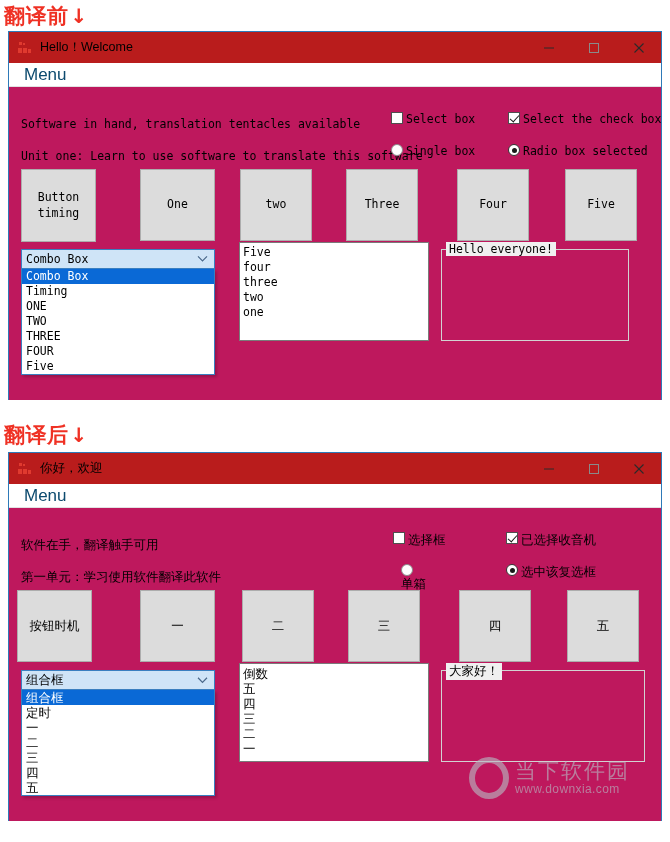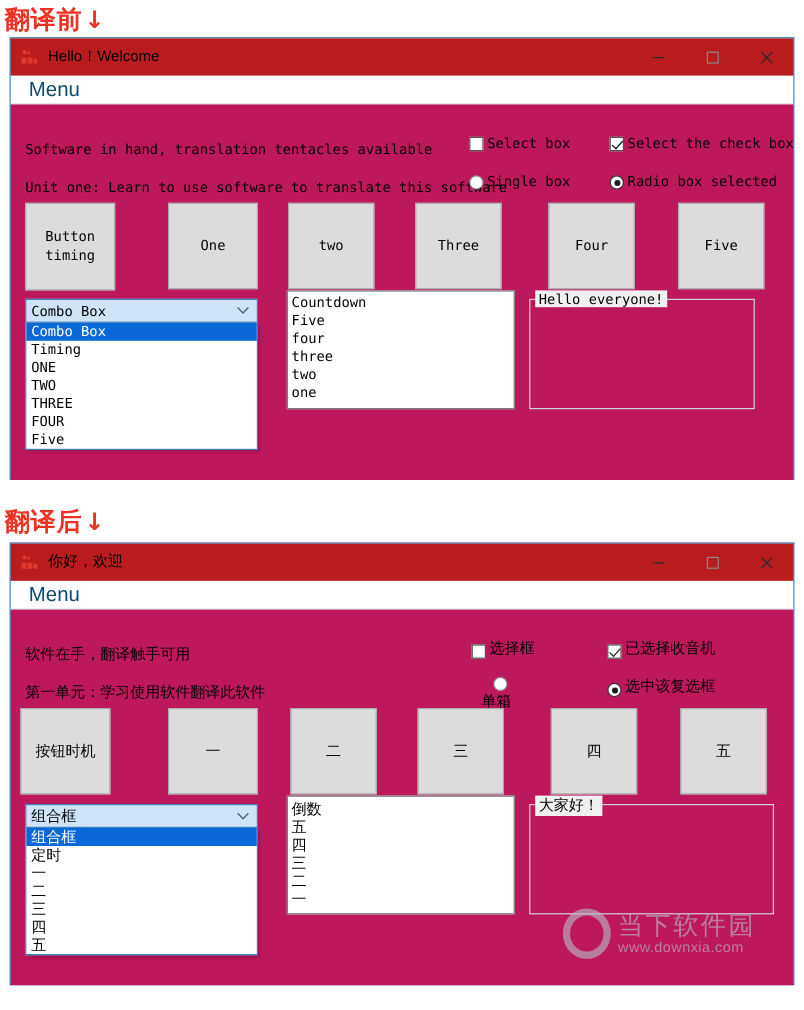--- a/index.html
+++ b/index.html
@@ -132,21 +132,21 @@
     font-size: 12.5px;
     color: #000000;
   }
 
   .abs { position: absolute; }
 
   
   .ctl {
     position: absolute;
     display: flex;
-    align-items: flex-end;
+    align-items: flex-start;
     white-space: nowrap;
   }
   .box {
     width: 12px;
     height: 12px;
     border: 1px solid #4f4f4f;
     background: #ffffff;
     box-sizing: border-box;
     flex: 0 0 auto;
     margin-right: 3px;
@@ -390,21 +390,20 @@
           <div class="combo-opt mono">Timing</div>
           <div class="combo-opt mono">ONE</div>
           <div class="combo-opt mono">TWO</div>
           <div class="combo-opt mono">THREE</div>
           <div class="combo-opt mono">FOUR</div>
           <div class="combo-opt mono">Five</div>
         </div>
       </div>
 
       <div class="listbox" style="left:230px; top:155px; width:190px; height:99px;">
-        <div class="row mono">Countdown</div>
         <div class="row mono">Five</div>
         <div class="row mono">four</div>
         <div class="row mono">three</div>
         <div class="row mono">two</div>
         <div class="row mono">one</div>
       </div>
 
       <div class="groupbox" style="left:432px; top:162px; width:188px; height:92px;">
         <span class="gb-title mono">Hello everyone!</span>
       </div>

